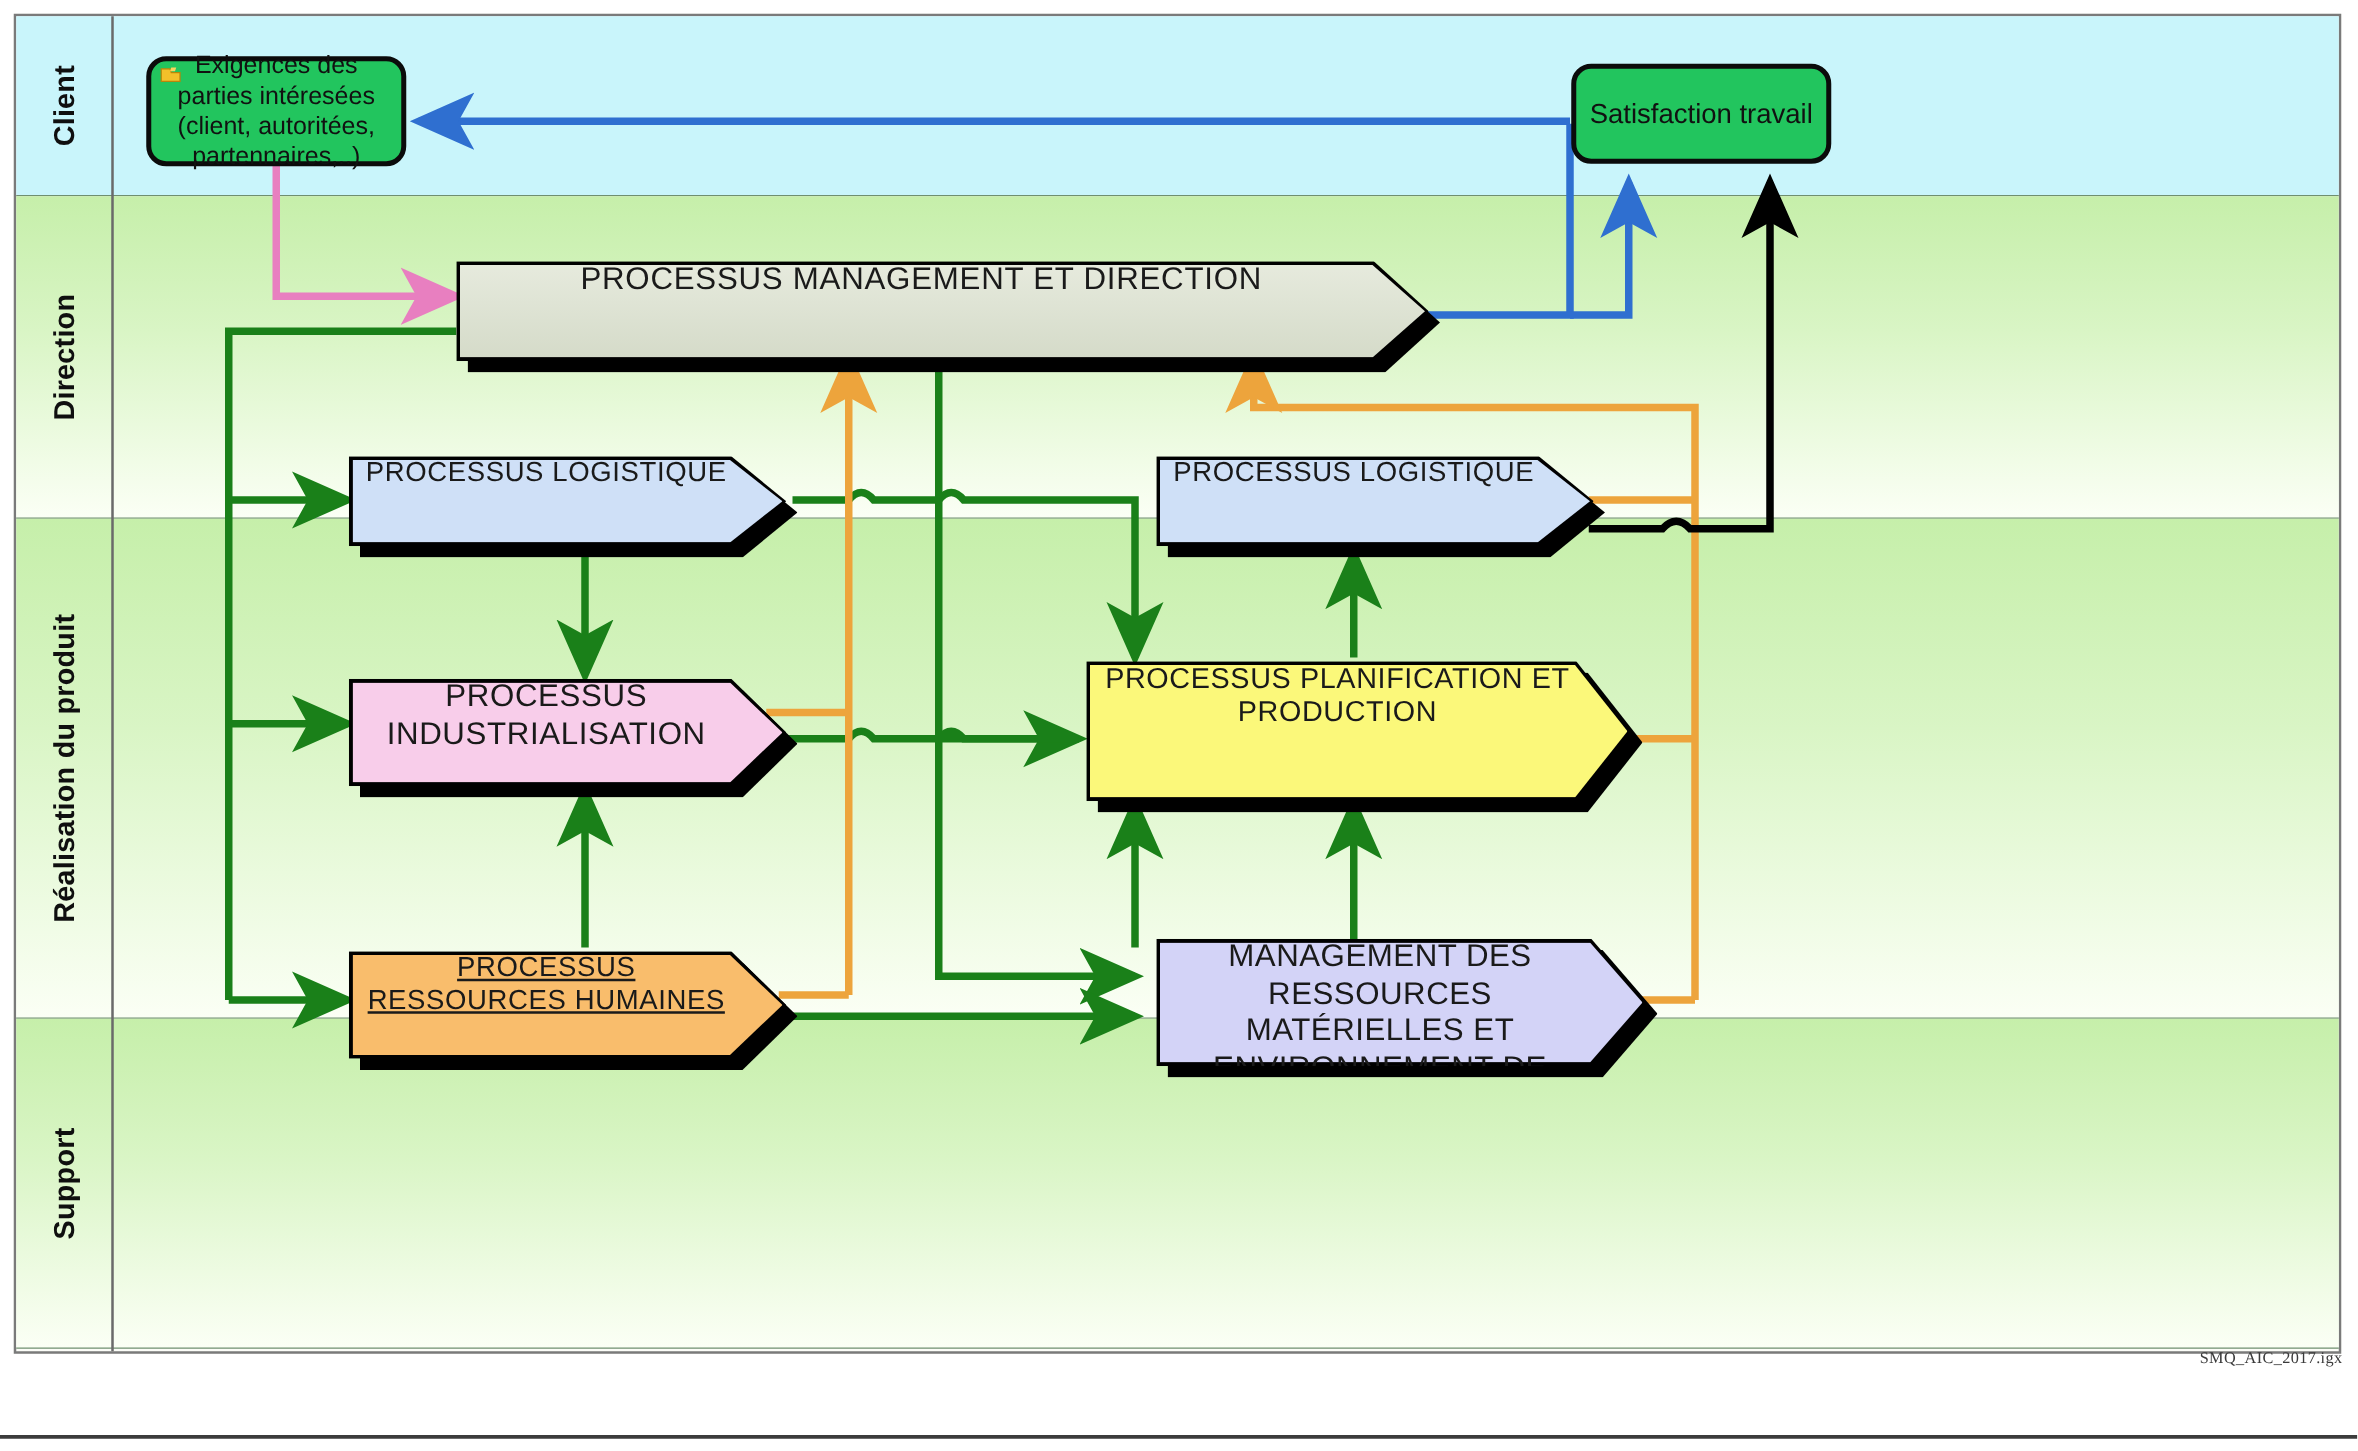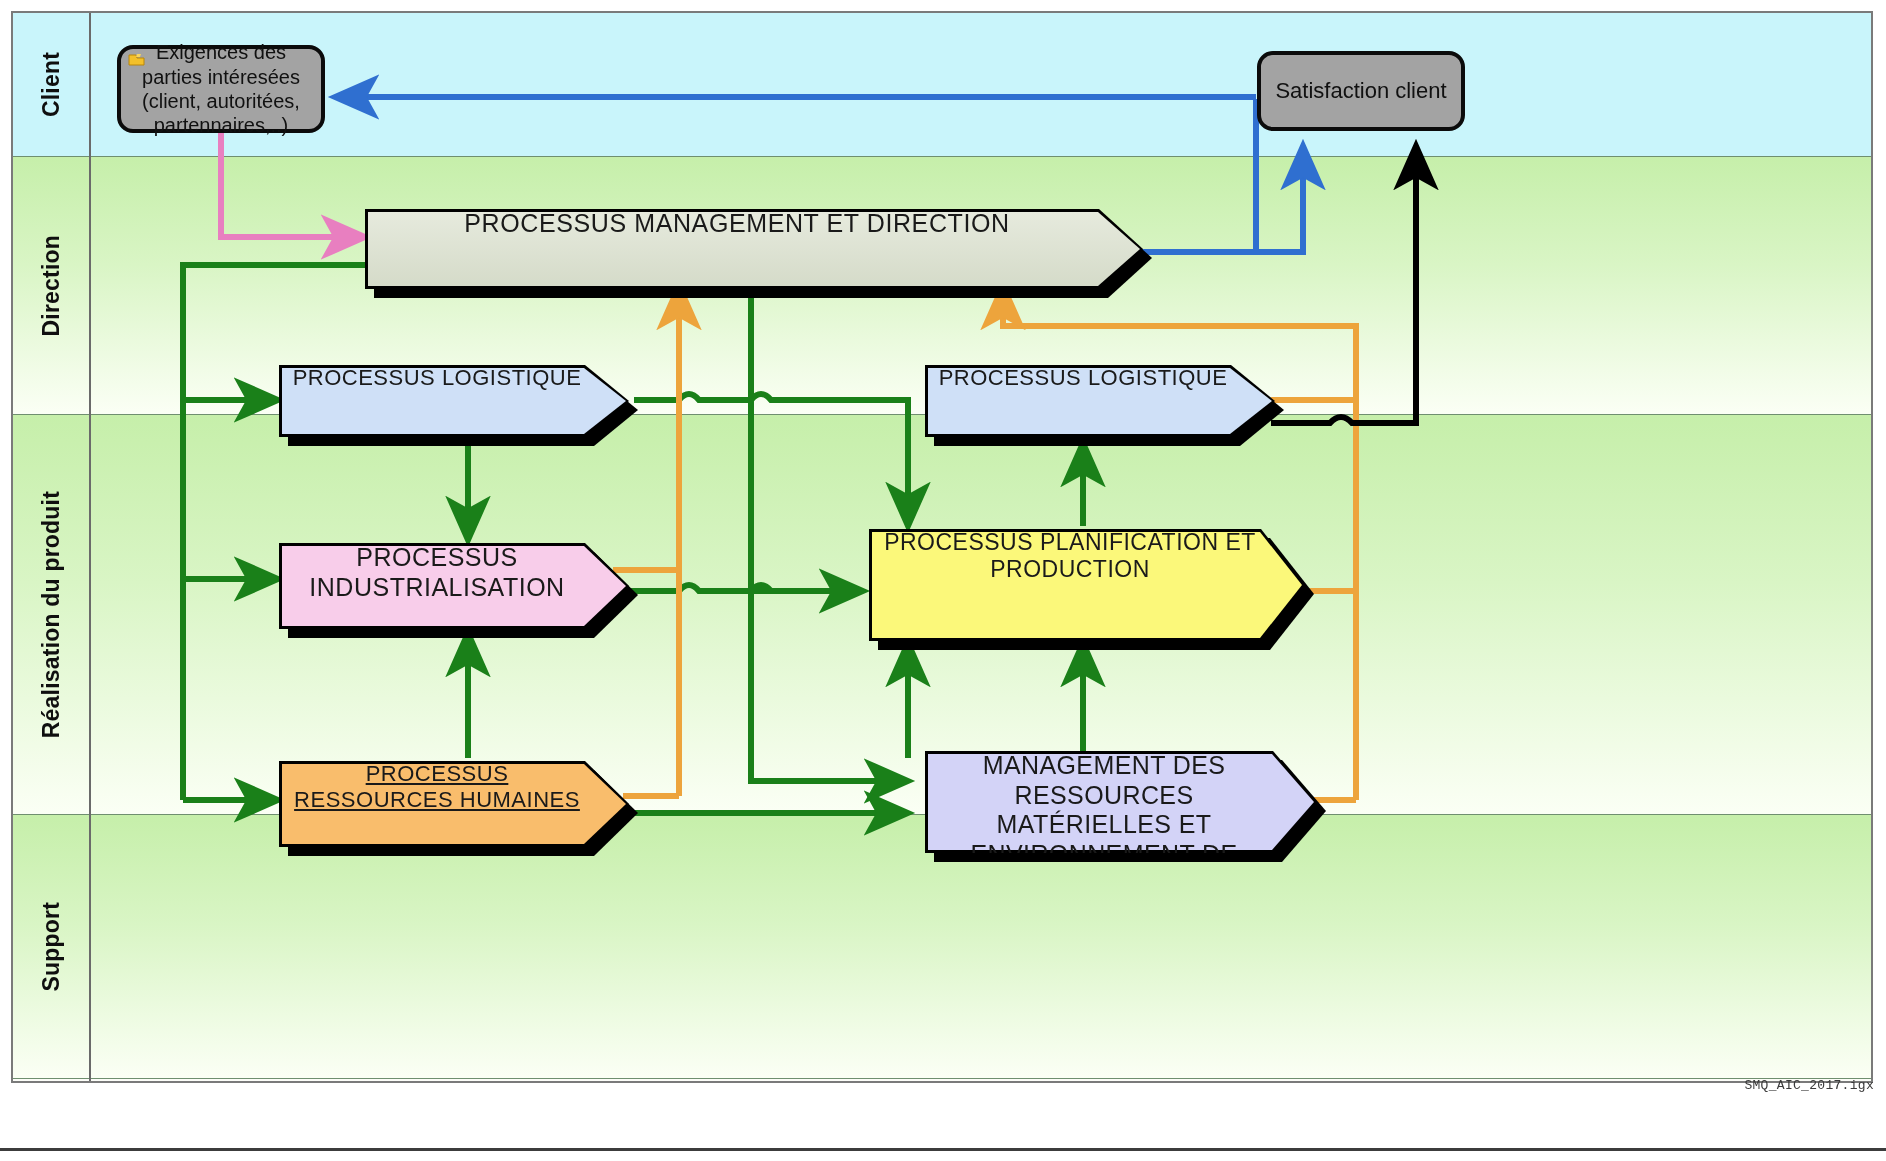--- a/index.html
+++ b/index.html
@@ -39,27 +39,27 @@
       display:flex;align-items:center;justify-content:center;}
   .chev .txt{position:relative;z-index:3;text-align:center;color:#1a1a1a;
       font-family:"Liberation Sans", sans-serif;font-weight:500;
       text-transform:uppercase;line-height:1.18;padding:0 46px 0 12px;}
   
   .sc{font-variant:small-caps;text-transform:lowercase;}
   .sc::first-letter{}
 
   
   .note{position:absolute;box-sizing:border-box;border:4px solid #0b0b0b;border-radius:16px;
-        background:#a3a3a3;display:flex;align-items:center;justify-content:center;
+        background:#22c55e;display:flex;align-items:center;justify-content:center;
         text-align:center;color:#111;font-size:21px;line-height:1.22;
         font-family:"Liberation Sans", sans-serif;}
   .note-icon{position:absolute;left:7px;top:4px;width:18px;height:14px;z-index:4;}
 
   #stamp{position:absolute;right:12px;top:1078px;font-size:13px;color:#3a3a3a;
-         font-family:Liberation Mono, monospace;letter-spacing:.3px;}
+         font-family:Liberation Serif, serif;letter-spacing:.3px;}
 </style>
 </head>
 <body>
 
 <div id="page">
 
   <div id="frame">
 
     <div class="lane lane-client" style="top:0;height:143px;"></div>
     <div class="lane-sep" style="top:143px;"></div>
@@ -154,21 +154,21 @@
 
     <div class="note" style="left:104px;top:32px;width:208px;height:88px;font-size:20px;padding:4px 8px;">
       <svg class="note-icon" viewBox="0 0 18 14">
         <path d="M1,2 L8,2 L9,5 L16,5 L16,12 L1,12 Z" fill="#f3c02a" stroke="#b8860b" stroke-width="1"></path>
         <path d="M9,1 L13,1 L12,4 L8,4 Z" fill="#f7d45e"></path>
       </svg>
       <span>Exigences des parties intéresées (client, autoritées, partennaires,..)</span>
     </div>
 
     <div class="note" style="left:1244px;top:38px;width:208px;height:80px;font-size:22px;">
-      <span>Satisfaction client</span>
+      <span>Satisfaction travail</span>
     </div>
 
     <div class="chev" style="left:352px;top:196px;width:778px;height:80px;">
       <div class="shadow"></div>
       <div class="face" style="background:#000;"></div>
       <div class="inner" style="background:linear-gradient(to bottom,#e6eadd,#d5dbc9);"></div>
       <div class="face">
         <div class="txt sc" style="font-size:25px;letter-spacing:.6px;">Processus Management et direction</div>
       </div>
     </div>

